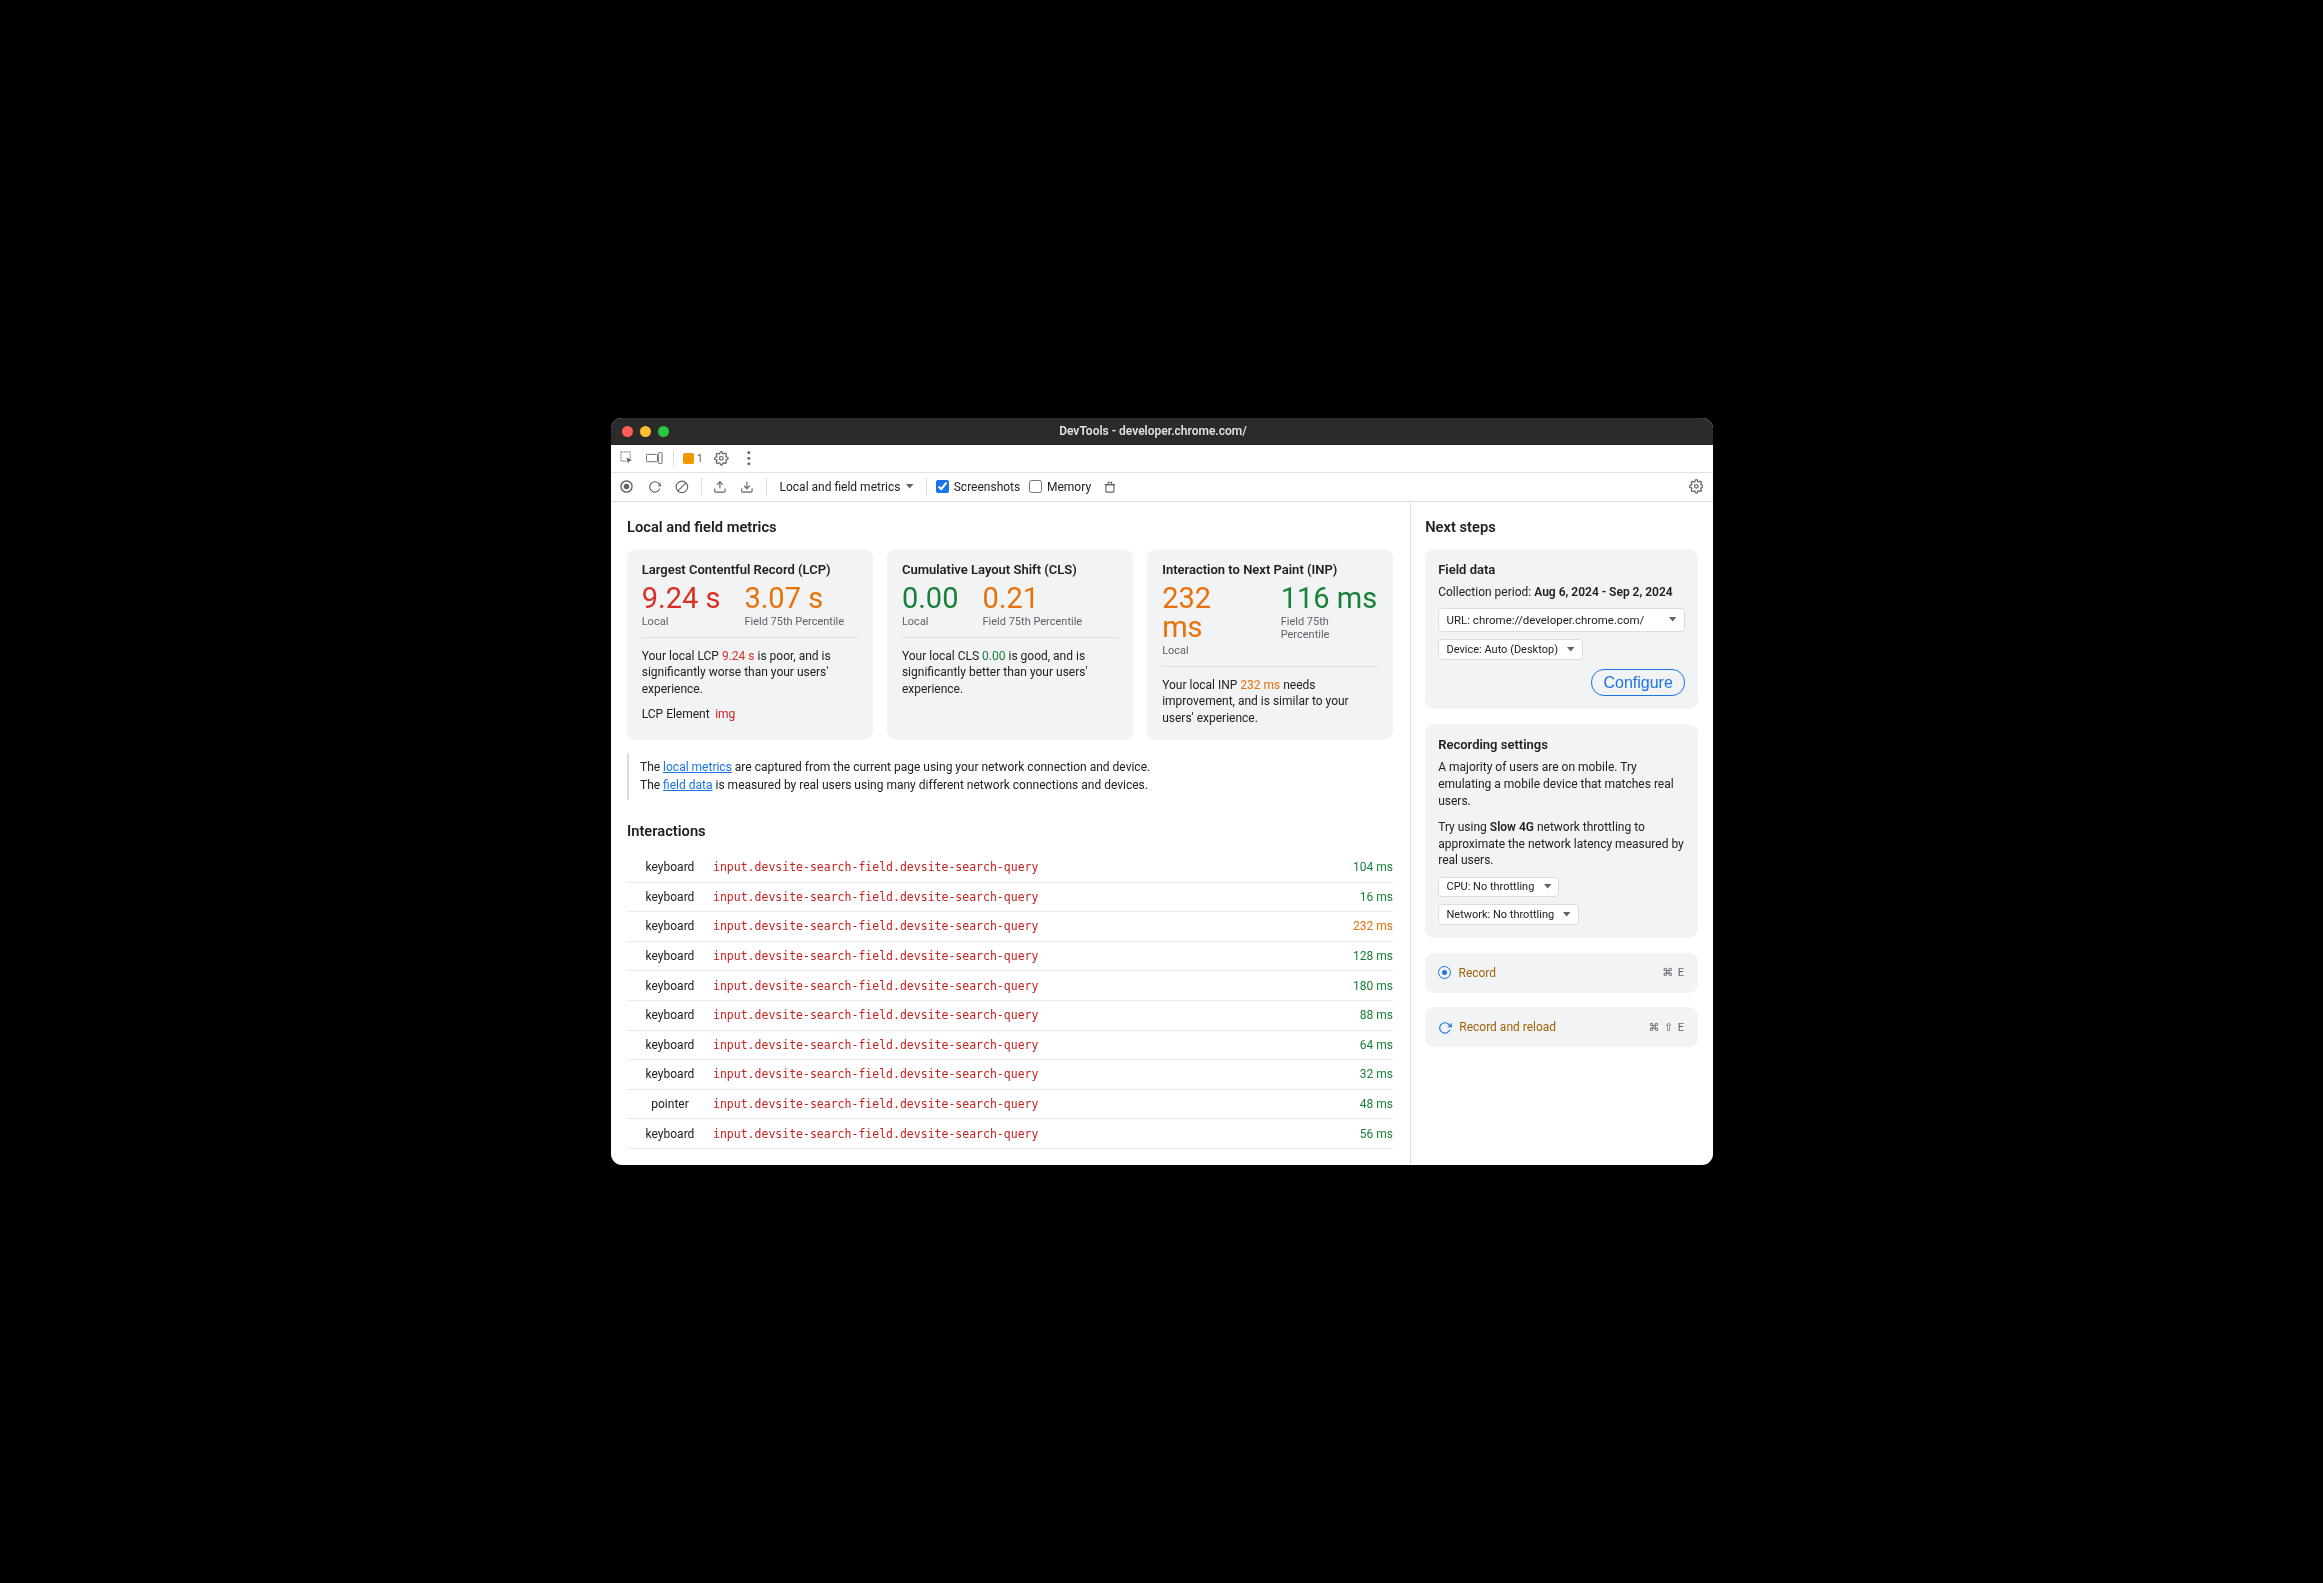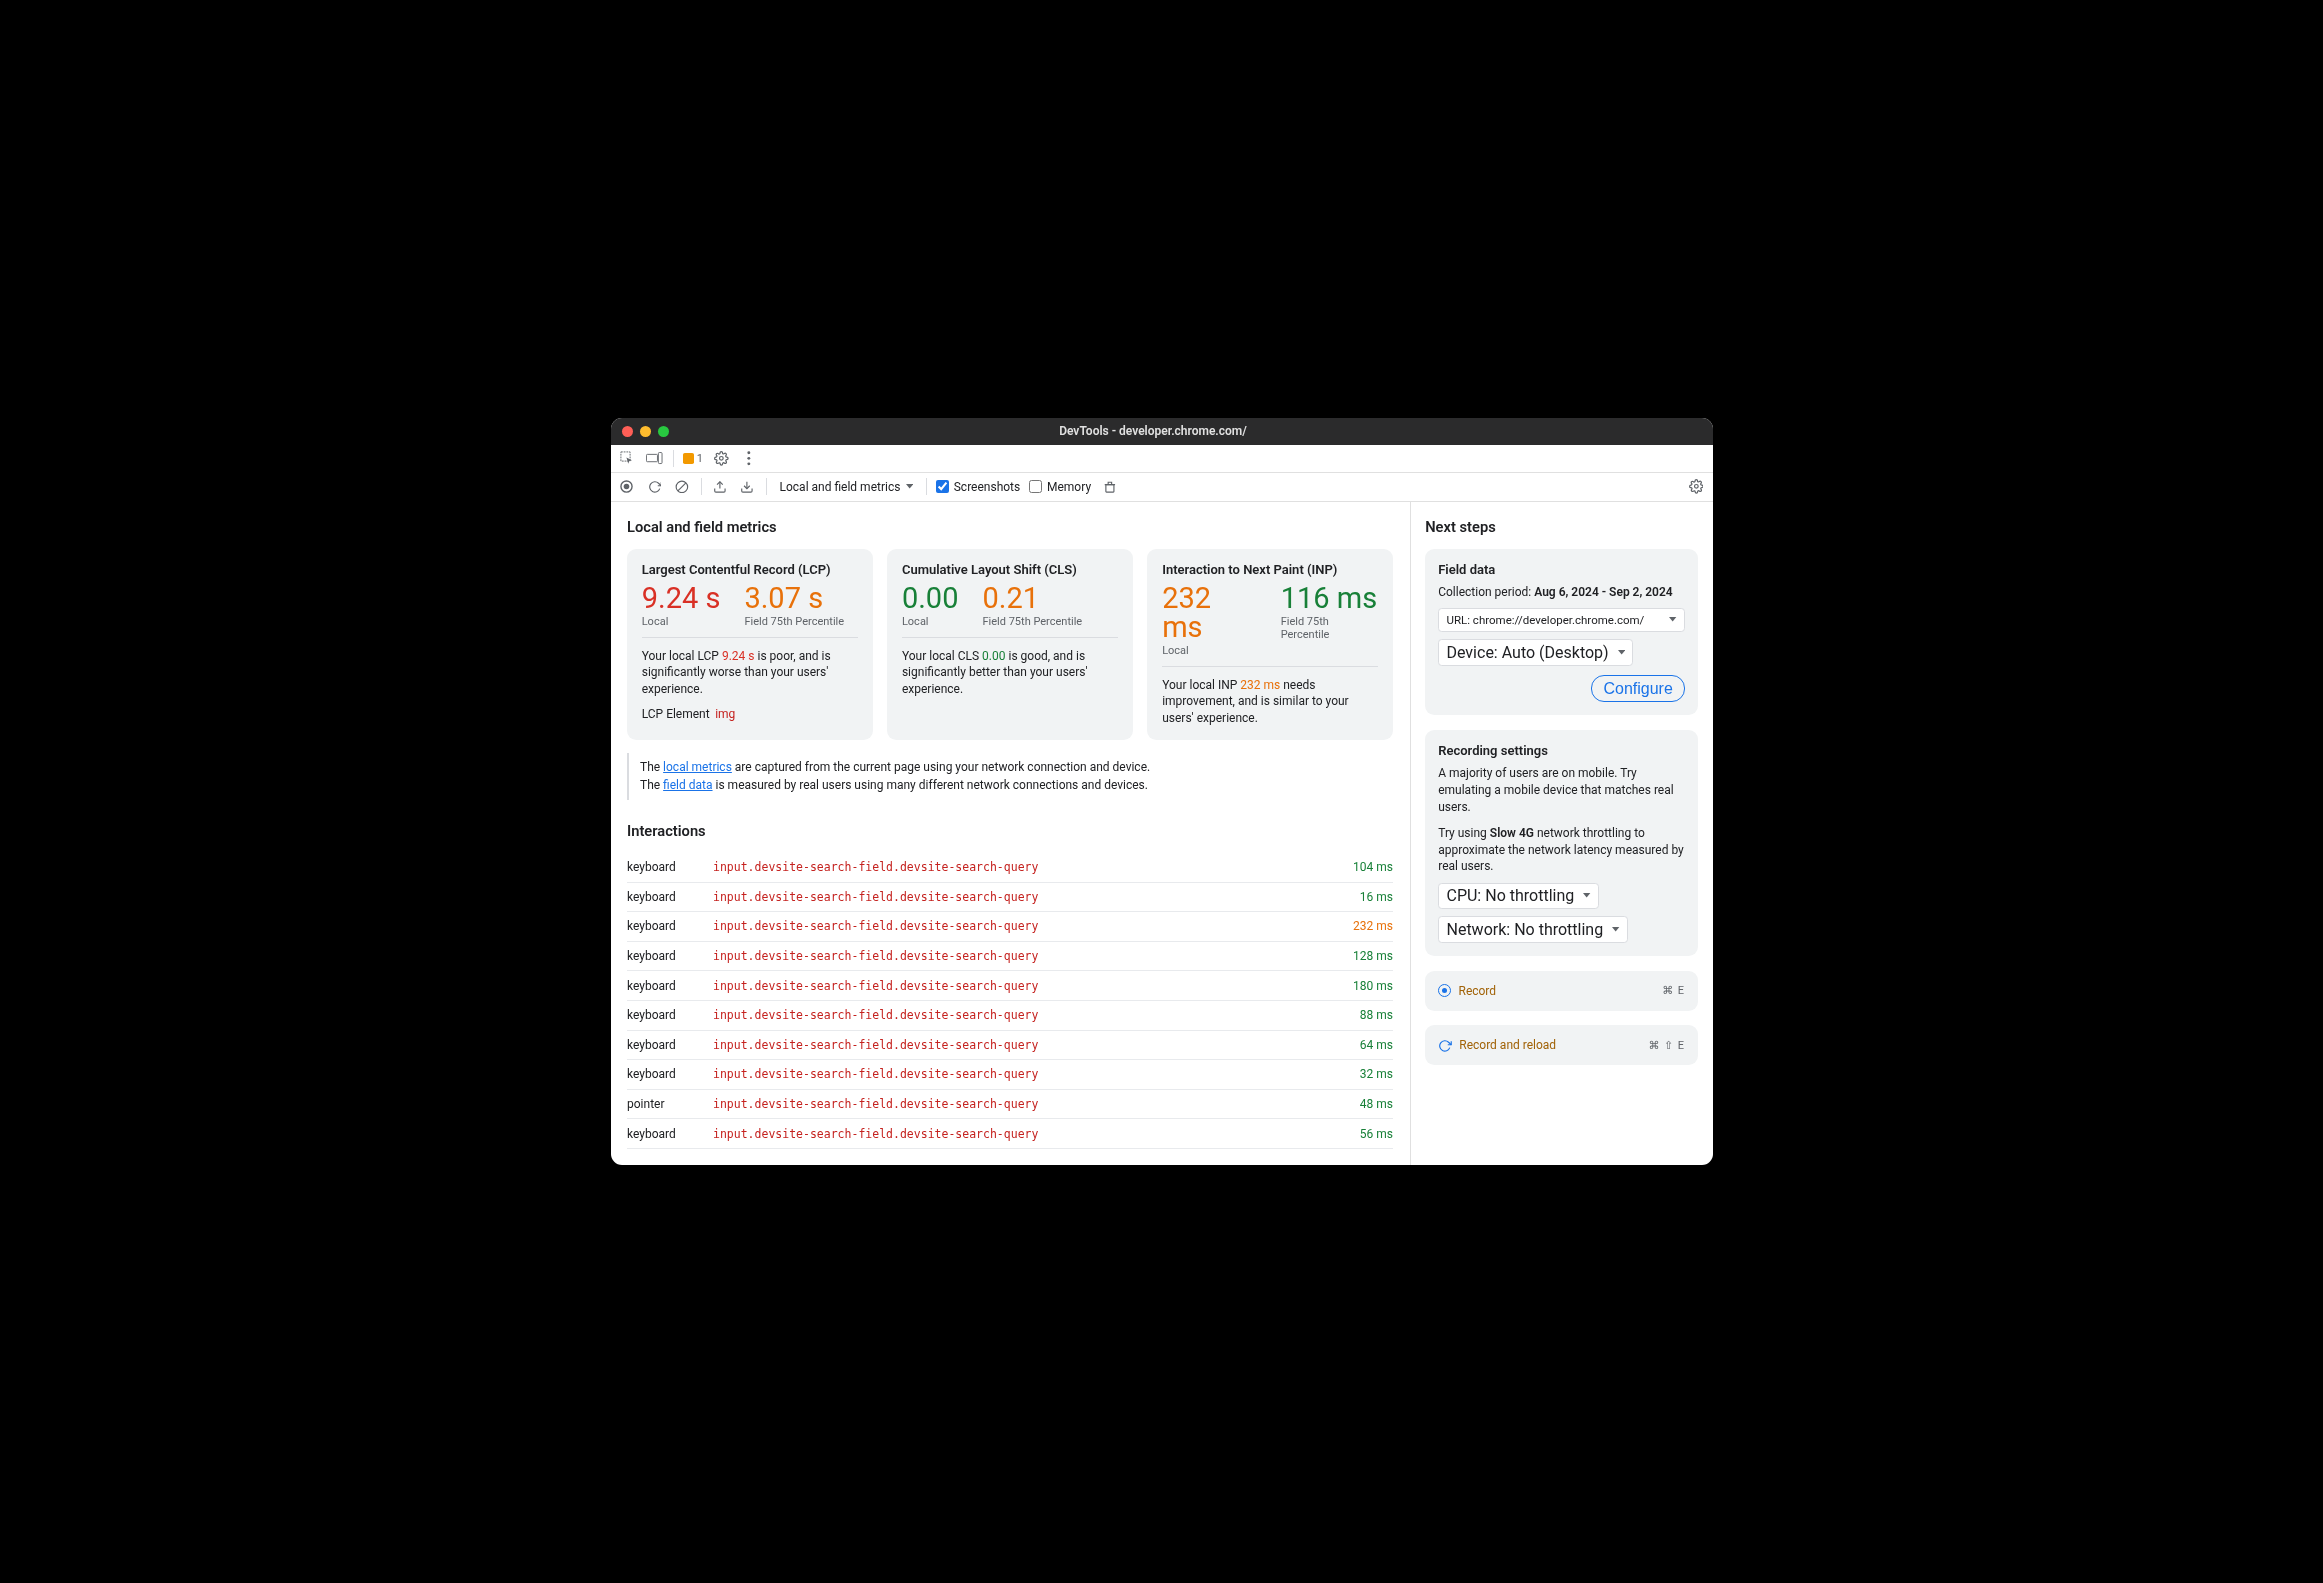--- a/index.html
+++ b/index.html
@@ -200,21 +200,21 @@
   }
   .info-box a { color: #1a73e8; text-decoration: underline; cursor: pointer; }
   
   .inter-row {
     display: flex;
     align-items: center;
     padding: 7.3px 0;
     border-bottom: 0.9px solid #e8eaed;
     font-size: 12px;
   }
-  .inter-type { width: 86px; color: #202124; }
+  .inter-type { width: 86px; color: #202124; text-align: center; }
   .inter-target {
     flex: 1;
     color: #c5221f;
     font-family: ui-monospace, Menlo, Monaco, monospace;
     font-size: 11.5px;
   }
   .inter-time { color: #188038; text-align: right; }
   .inter-time.warn { color: #e8710a; }
   
   .panel-box {
@@ -247,21 +247,21 @@
     justify-content: space-between;
   }
   .dropdown-sm {
     display: inline-flex;
     align-items: center;
     background: #fff;
     border: 0.9px solid #dadce0;
     border-radius: 3.7px;
     padding: 2.8px 7.3px;
     margin-top: 7.3px;
-    font-size: 16px;
+    font-size: 11px;
     cursor: pointer;
     gap: 9.2px;
   }
   .configure-btn {
     display: inline-block;
     float: right;
     margin-top: 9.2px;
     border: 0.9px solid #1a73e8;
     color: #1a73e8;
     border-radius: 13px;

